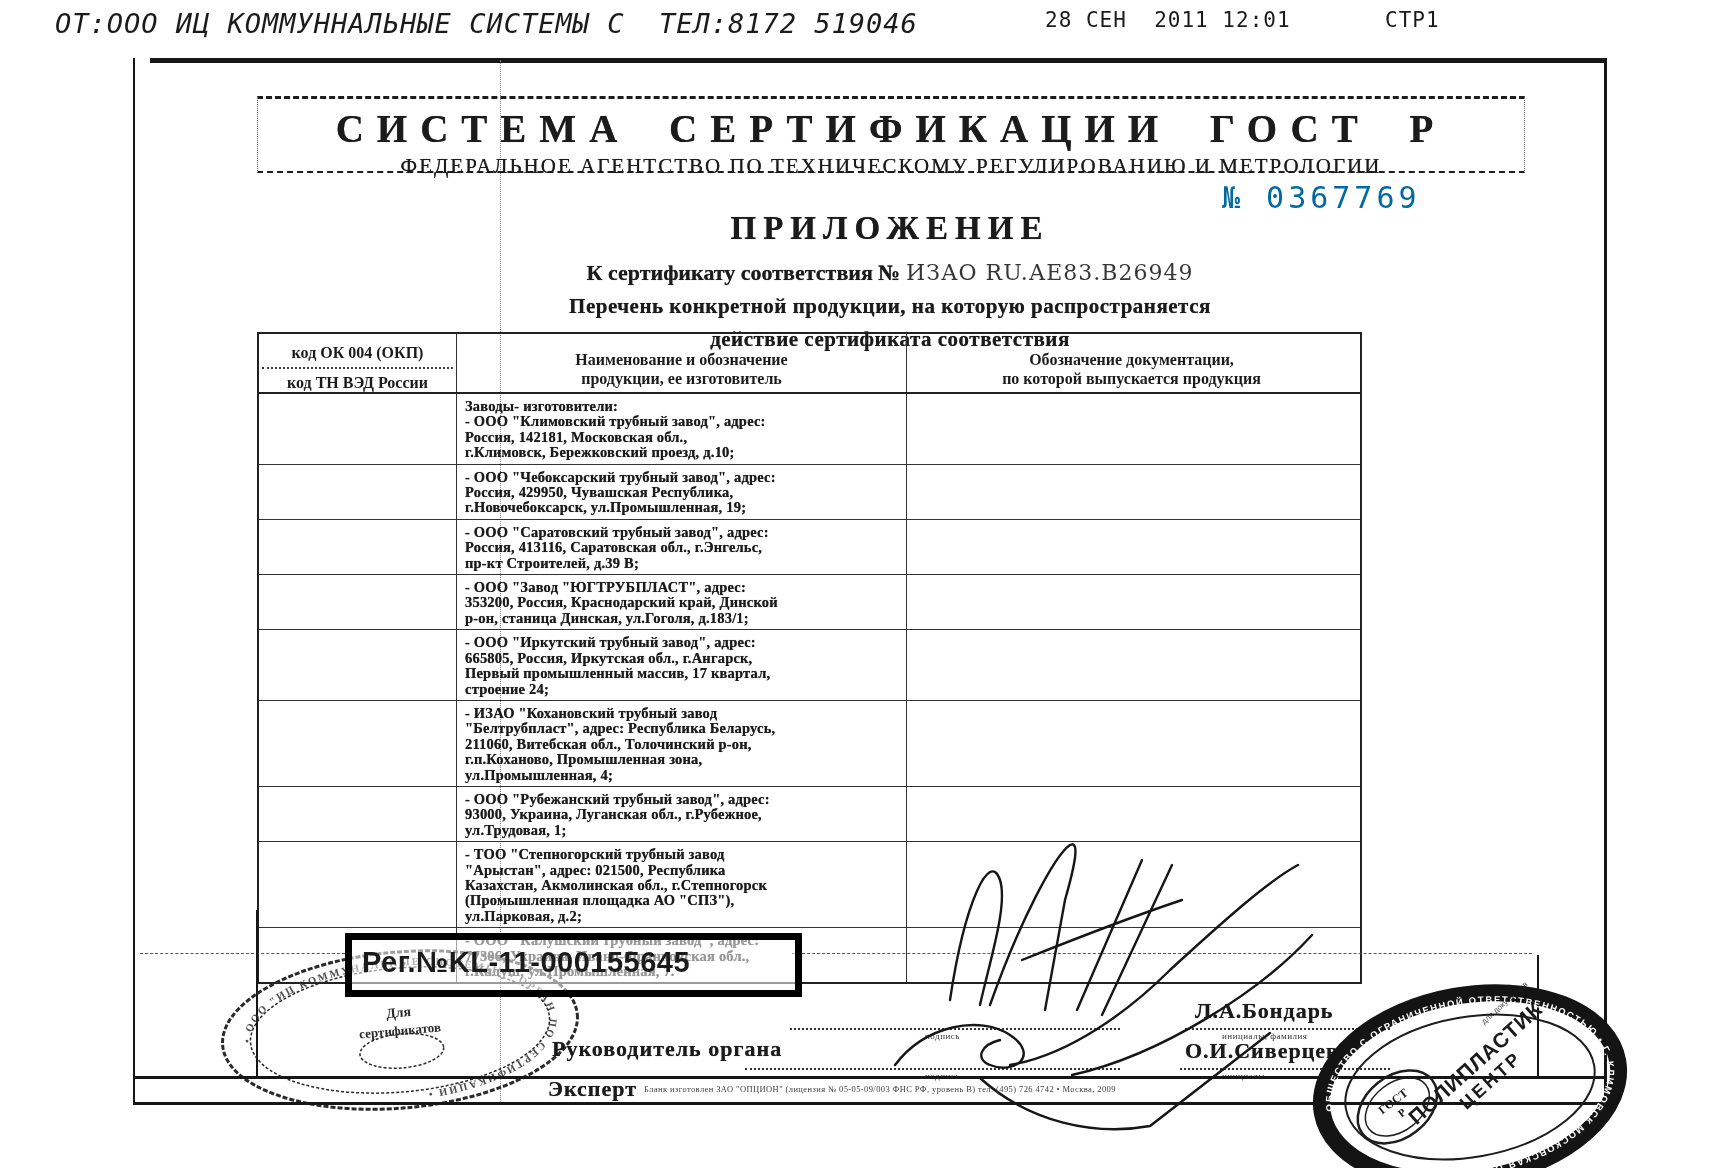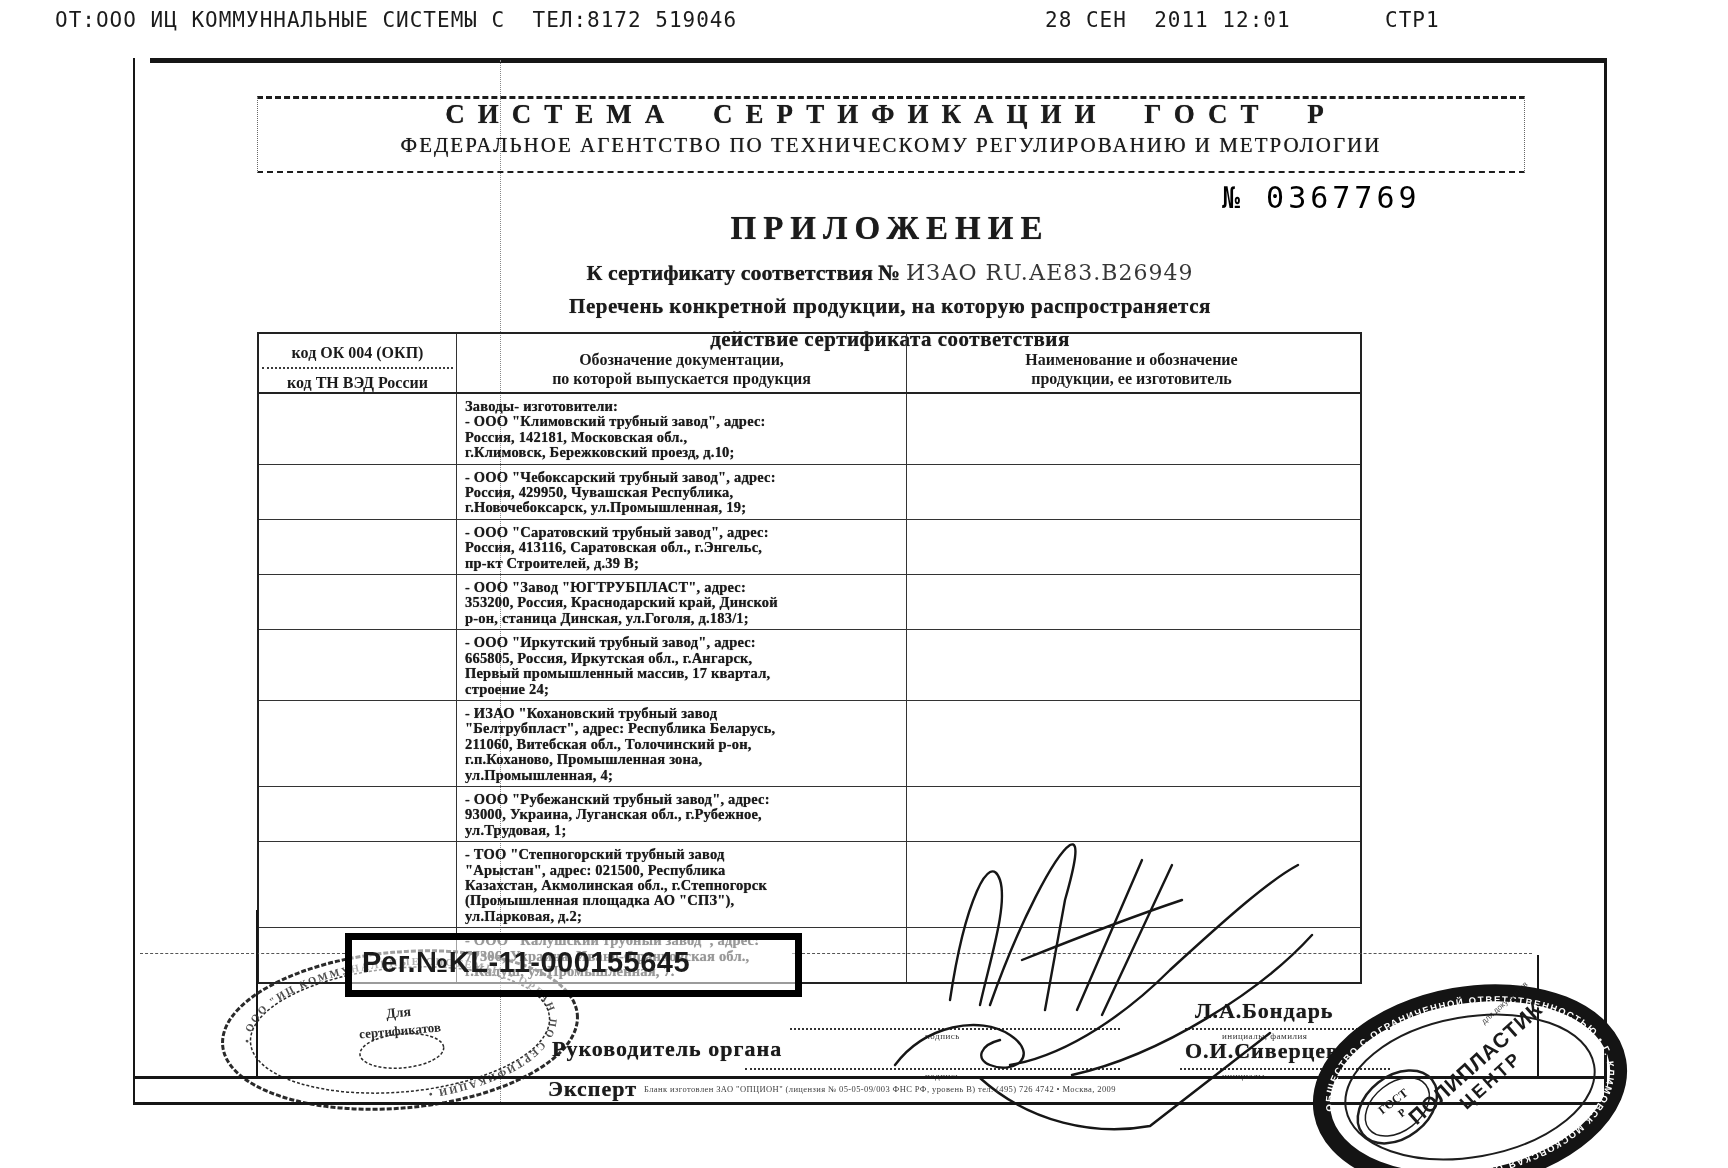--- a/index.html
+++ b/index.html
@@ -9,21 +9,21 @@
   .mono{font-family:"DejaVu Sans Mono",monospace;}
   .pre{white-space:pre;}
   .preline{white-space:pre-line;}
   .fuzzy{text-shadow:0 0 .7px rgba(10,10,10,.75);}
   .line-h{background:#161616;}
   .center{text-align:center;}
   
   .titlebox{left:257px;top:96px;width:1266px;height:72px;
     border-top:3px dashed #1d1d1d;border-bottom:2px dashed #1d1d1d;
     border-left:1px dotted #666;border-right:1px dotted #666;}
-  .t1{font-size:27px;font-weight:bold;letter-spacing:13px;word-spacing:16px;}
+  .t1{font-size:39px;font-weight:bold;letter-spacing:13px;word-spacing:16px;margin-top:7px;}
   .t2{font-size:21px;font-weight:normal;letter-spacing:2px;margin-top:3px;}
   
   .certtable{left:257px;top:332px;width:1101px;border:2px solid #222;}
   .thead{display:grid;grid-template-columns:198px 450px 449px;border-bottom:2px solid #222;}
   .thead .hc{border-right:1px solid #333;}
   .thead .hc:last-child{border-right:none;}
   .hdr-txt{font-size:16px;font-weight:bold;text-align:center;white-space:pre-line;line-height:19px;}
   .trow{display:grid;grid-template-columns:198px 450px 449px;border-bottom:1px solid #333;}
   .trow:last-child{border-bottom:none;}
   .trow .c{border-right:1px solid #333;}
@@ -38,60 +38,60 @@
   .regtxt{font-family:"Liberation Sans",sans-serif;font-weight:bold;font-size:29px;
     letter-spacing:.5px;margin:6px 0 12px 10px;}
   .fineprint{font-size:8.5px;color:#3c3c3c;letter-spacing:.4px;filter:blur(.3px);}
   svg{overflow:visible;}
 </style>
 </head>
 <body>
 
 <div class="canvas">
 
-  <div class="abs mono pre" style="left:55px;top:8px;font-size:21px;letter-spacing:1px;">ОТ:ООО ИЦ КОММУННАЛЬНЫЕ СИСТЕМЫ С  ТЕЛ:8172 519046</div>
+  <div class="abs mono pre" style="left:55px;top:8px;font-size:27px;letter-spacing:1px;font-style:italic;">ОТ:ООО ИЦ КОММУННАЛЬНЫЕ СИСТЕМЫ С  ТЕЛ:8172 519046</div>
   <div class="abs mono pre" style="left:1045px;top:8px;font-size:21px;letter-spacing:1px;">28 СЕН  2011 12:01</div>
   <div class="abs mono pre" style="left:1385px;top:8px;font-size:21px;letter-spacing:1px;">СТР1</div>
 
   <div class="abs line-h" style="left:150px;top:58px;width:1456px;height:5px;"></div>
   <div class="abs line-h" style="left:133px;top:58px;width:2px;height:1047px;"></div>
   <div class="abs line-h" style="left:1604px;top:58px;width:3px;height:1047px;"></div>
   <div class="abs" style="left:500px;top:60px;width:0;height:1042px;border-left:1px dotted #888;"></div>
 
   <div class="abs titlebox center fuzzy">
     <div class="t1">СИСТЕМА СЕРТИФИКАЦИИ ГОСТ Р</div>
     <div class="t2">ФЕДЕРАЛЬНОЕ АГЕНТСТВО ПО ТЕХНИЧЕСКОМУ РЕГУЛИРОВАНИЮ И МЕТРОЛОГИИ</div>
   </div>
 
-  <div class="abs mono" style="left:1222px;top:180px;font-size:30px;letter-spacing:4px;color:#000000;">№ 0367769</div>
+  <div class="abs mono" style="left:1222px;top:180px;font-size:30px;letter-spacing:4px;color:#0369a1;">№ 0367769</div>
 
   <div class="abs center fuzzy" style="left:257px;top:210px;width:1266px;font-size:33px;font-weight:bold;letter-spacing:7px;">ПРИЛОЖЕНИЕ</div>
 
   <div class="abs center" style="left:257px;top:260px;width:1266px;font-size:22px;">
     <span class="fuzzy" style="font-weight:bold;">К сертификату соответствия №</span>
     <span style="font-family:'DejaVu Serif',serif;letter-spacing:1px;opacity:.88;">ИЗАО RU.АЕ83.В26949</span>
   </div>
 
   <div class="abs center preline fuzzy" style="left:257px;top:290px;width:1266px;font-size:21px;font-weight:bold;line-height:33px;letter-spacing:.5px;">Перечень конкретной продукции,  на которую распространяется
 действие сертификата соответствия</div>
 
   <div class="abs certtable">
     <div class="thead">
       <div class="hc" style="padding-top:9px;">
         <div class="hdr-txt">код ОК 004 (ОКП)</div>
         <div class="dotline" style="margin:5px 3px 4px 3px;"></div>
         <div class="hdr-txt">код ТН ВЭД России</div>
       </div>
       <div class="hc" style="padding-top:16px;">
+        <div class="hdr-txt">Наименование и обозначение
+продукции, ее изготовитель</div>
+      </div>
+      <div class="hc" style="padding-top:16px;">
         <div class="hdr-txt">Обозначение документации,
 по которой выпускается продукция</div>
-      </div>
-      <div class="hc" style="padding-top:16px;">
-        <div class="hdr-txt">Наименование и обозначение
-продукции, ее изготовитель</div>
       </div>
     </div>
 
     <div class="trow">
       <div class="c"></div>
       <div class="c">
           <div class="celltxt fuzzy">Заводы- изготовители:
 -  ООО "Климовский трубный завод", адрес:
 Россия,  142181, Московская обл.,
 г.Климовск, Бережковский проезд, д.10;</div>

